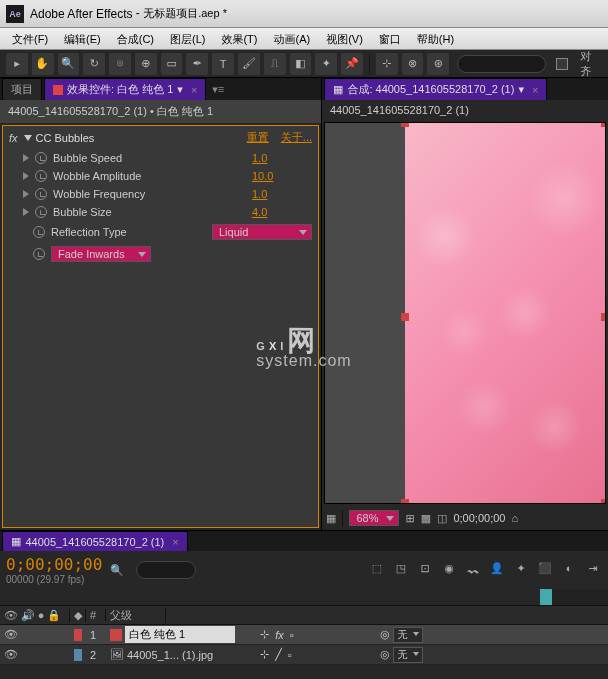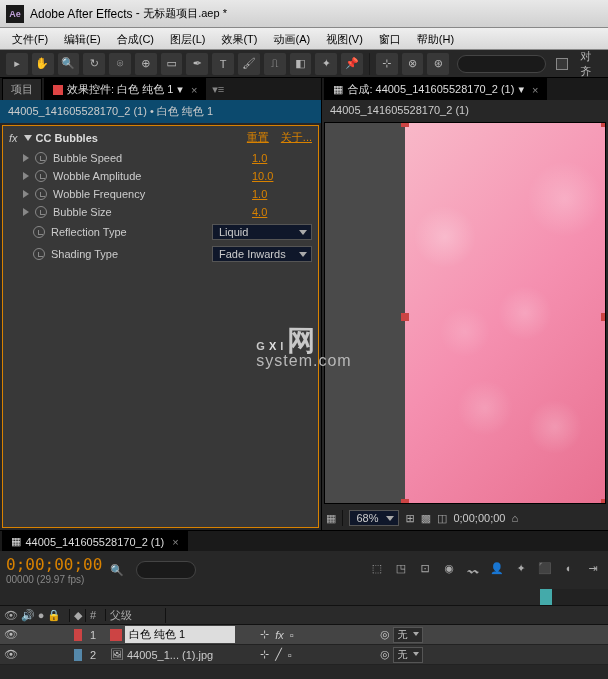--- a/index.html
+++ b/index.html
@@ -12,39 +12,39 @@
 .toolbar{height:28px;background:#272727;display:flex;align-items:center;padding:0 6px;gap:4px;border-bottom:1px solid #000}
 .tool-btn{width:22px;height:22px;display:flex;align-items:center;justify-content:center;color:#b8b8b8;cursor:pointer;background:#383838;border-radius:2px}
 .tool-btn.sep{width:1px;background:#1a1a1a;margin:0 2px}
 .tool-search{width:90px;height:18px;background:#1a1a1a;border:1px solid #444;border-radius:9px;margin-left:4px}
 .tool-check{width:12px;height:12px;border:1px solid #888;background:#383838;margin-left:6px}
 .tool-label{color:#b8b8b8;margin-left:8px}
 .main{display:flex;height:452px}
 .left-panel{width:322px;background:#272727;border-right:1px solid #000;display:flex;flex-direction:column}
 .tab-row{height:22px;display:flex;align-items:flex-end;background:#1a1a1a;padding:0 2px}
 .tab{padding:3px 8px;background:#272727;color:#aaa;border:1px solid #000;border-bottom:none;margin-right:2px;cursor:pointer;display:flex;align-items:center;gap:4px}
-.tab.active{background:#000000;color:#ddd}
+.tab.active{background:#4c1d95;color:#ddd}
 .tab .x{color:#888;margin-left:4px}
 .tab .sw{width:10px;height:10px;background:#d44}
-.comp-path{padding:4px 8px;color:#ccc;background:#0c4a6e}
+.comp-path{padding:4px 8px;color:#ccc;background:#404040}
 .effect-panel{flex:1;border:1px solid #d98200;margin:2px;background:#383838;overflow:auto}
 .effect-header{display:flex;align-items:center;padding:4px 6px;background:#383838}
 .fx-badge{font-style:italic;color:#ccc;margin-right:6px}
 .triangle{width:0;height:0;border-left:4px solid transparent;border-right:4px solid transparent;border-top:6px solid #ccc;margin-right:4px;cursor:pointer}
 .triangle.right{border-top:4px solid transparent;border-bottom:4px solid transparent;border-left:6px solid #888;border-right:none}
-.eff-name{color:#ddd;font-weight:bold;flex:1}
+.eff-name{color:#ddd;font-weight:normal;flex:1}
 .link-reset{color:#d98200;margin-right:12px;cursor:pointer;text-decoration:underline}
 .link-about{color:#d98200;cursor:pointer;text-decoration:underline}
 .prop-row{display:flex;align-items:center;padding:3px 6px 3px 20px;color:#ccc}
 .prop-row .triangle.right{margin-right:6px}
 .stopwatch{width:12px;height:12px;border:1px solid #888;border-radius:50%;margin-right:6px;position:relative;cursor:pointer}
 .stopwatch::after{content:"";position:absolute;width:4px;height:4px;border-left:1px solid #888;border-bottom:1px solid #888;top:3px;left:4px}
 .prop-name{flex:1;color:#ccc}
 .prop-val{color:#d98200;text-decoration:underline;cursor:ew-resize;min-width:60px}
-.dropdown{background:#0f172a;border:1px solid #555;color:#ccc;padding:1px 4px 1px 6px;min-width:100px;position:relative;cursor:pointer}
+.dropdown{background:#be185d;border:1px solid #555;color:#ccc;padding:1px 4px 1px 6px;min-width:100px;position:relative;cursor:pointer}
 .dropdown::after{content:"";position:absolute;right:4px;top:5px;border-left:4px solid transparent;border-right:4px solid transparent;border-top:5px solid #aaa}
 .right-panel{flex:1;background:#272727;display:flex;flex-direction:column}
 .comp-tab-row{height:22px;display:flex;align-items:flex-end;background:#1a1a1a;padding:0 2px}
 .breadcrumb{padding:4px 8px;color:#ccc;display:flex;align-items:center;gap:4px}
 .viewer{flex:1;background:#4a4a4a;border:1px solid #000;margin:2px;position:relative;overflow:hidden}
 .footage{position:absolute;left:80px;top:0;right:0;bottom:0;background:linear-gradient(135deg,#f8b8c8 0%,#f590b0 50%,#e87090 100%)}
 .footage::before{content:"";position:absolute;inset:0;background:radial-gradient(circle at 20% 30%,rgba(255,255,255,0.25) 0%,transparent 10%),radial-gradient(circle at 60% 50%,rgba(255,255,255,0.2) 0%,transparent 12%),radial-gradient(circle at 40% 75%,rgba(255,255,255,0.18) 0%,transparent 9%),radial-gradient(circle at 80% 20%,rgba(255,255,255,0.22) 0%,transparent 11%),radial-gradient(circle at 75% 80%,rgba(255,255,255,0.2) 0%,transparent 8%),radial-gradient(circle at 30% 55%,rgba(255,255,255,0.15) 0%,transparent 10%)}
 .handle{position:absolute;width:8px;height:8px;background:#c44}
 .watermark{position:absolute;left:50%;top:50%;transform:translate(-50%,-50%);text-align:left;pointer-events:none}
 .watermark .big{font-size:44px;color:#c8c8c8;font-weight:bold;letter-spacing:4px}
@@ -168,21 +168,20 @@
       </div>
       <div class="prop-row">
         <span style="width:10px"></span>
         <span class="stopwatch"></span>
         <span class="prop-name">Reflection Type</span>
         <span class="dropdown">Liquid</span>
       </div>
       <div class="prop-row">
         <span style="width:10px"></span>
         <span class="stopwatch"></span>
-        <span class="prop-name">Shading Type</span>
         <span class="dropdown">Fade Inwards</span>
       </div>
     </div>
   </div>
 
   <div class="right-panel">
     <div class="comp-tab-row">
       <div class="tab active">
         <span>▦</span>
         <span>合成: 44005_141605528170_2 (1)</span>

